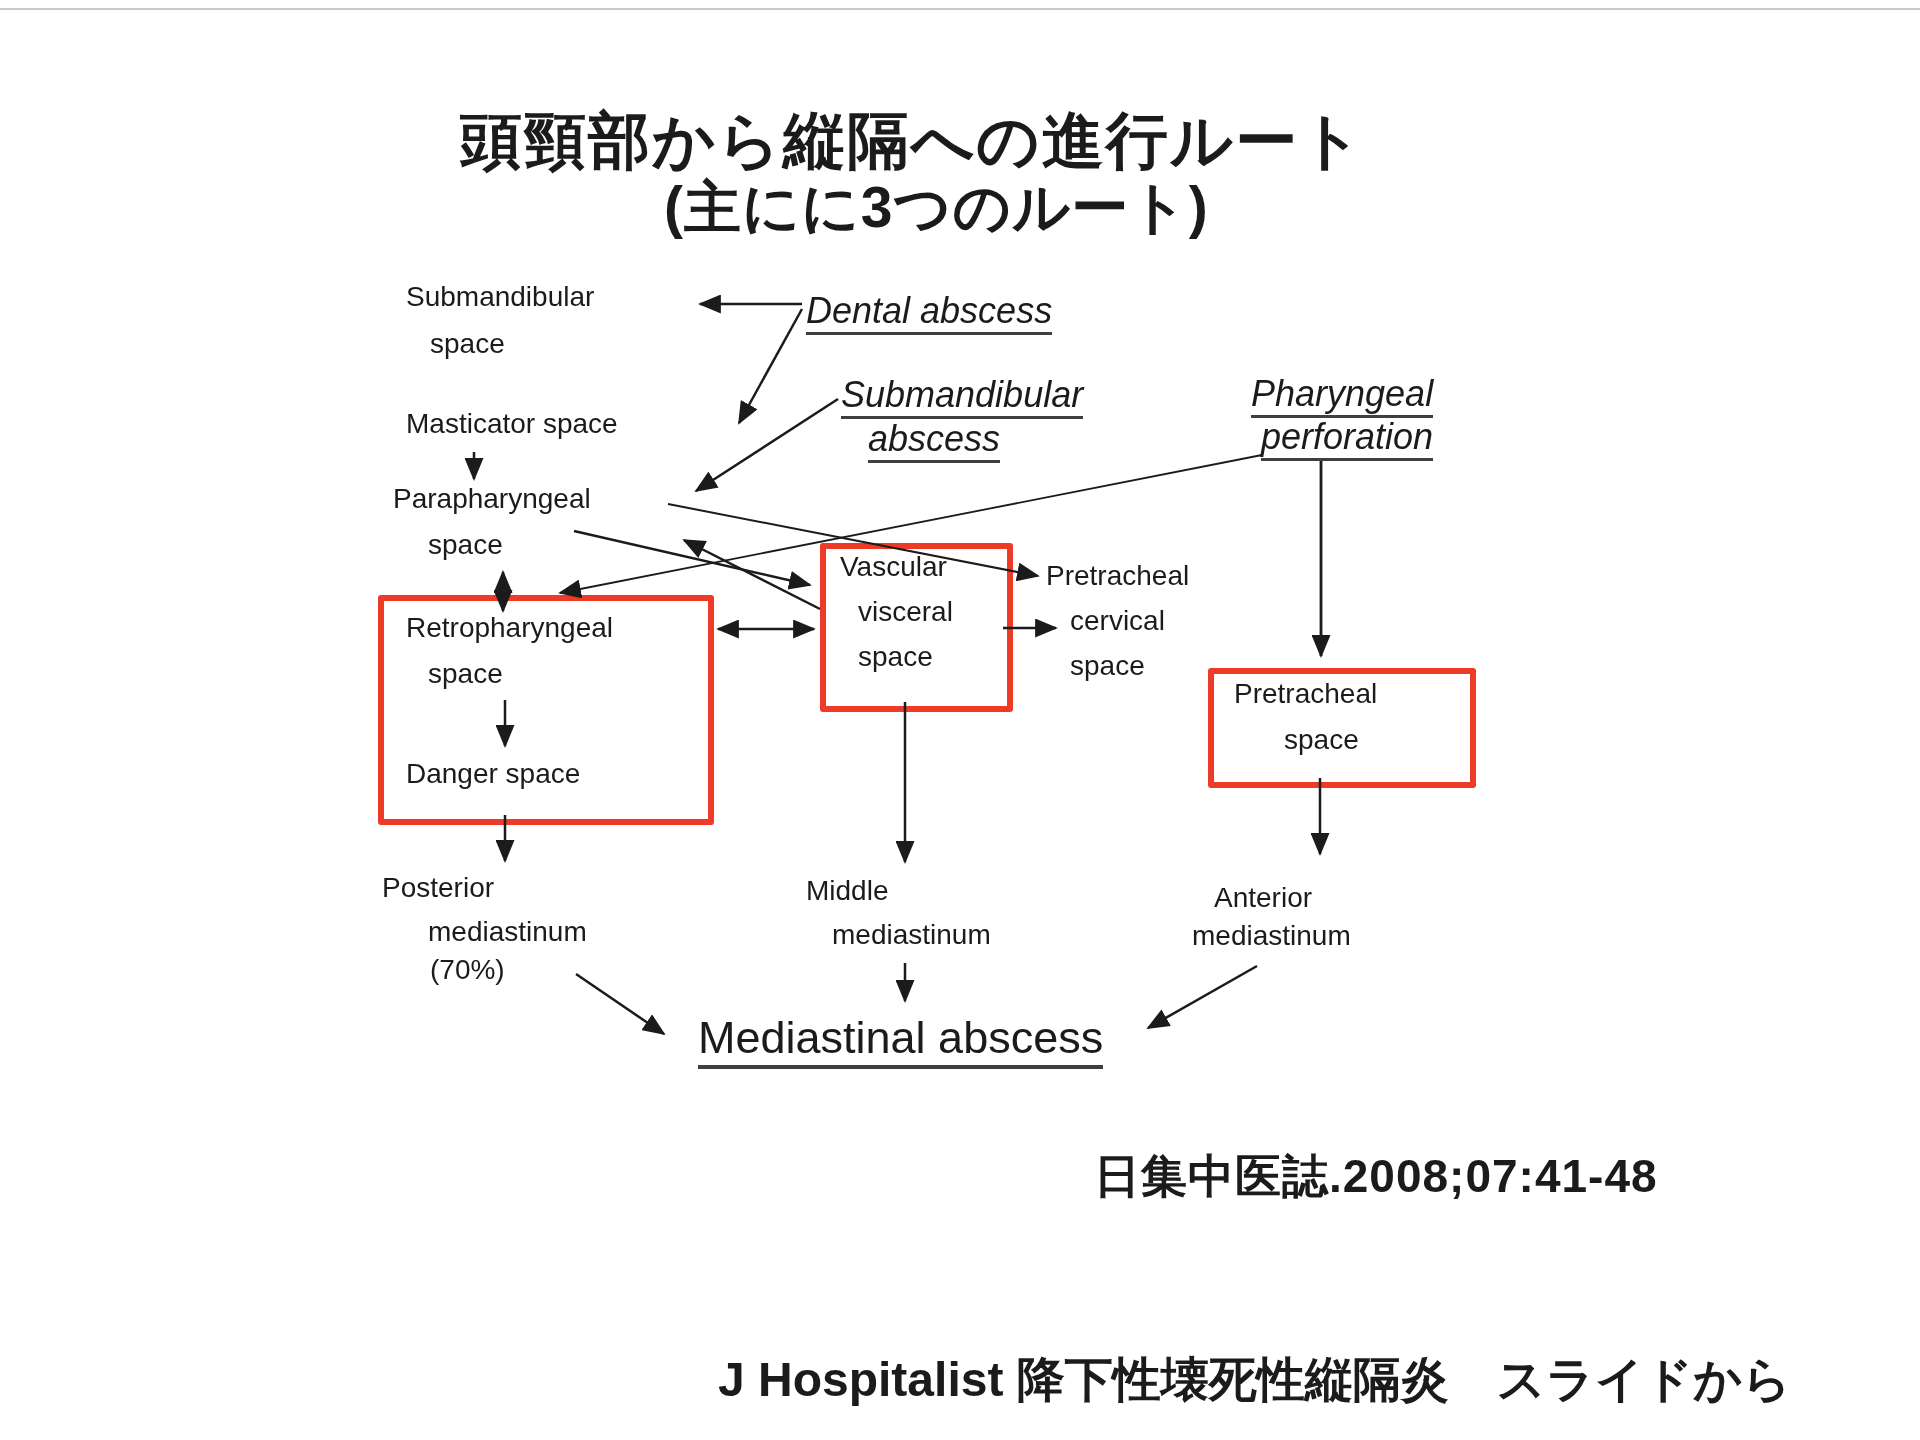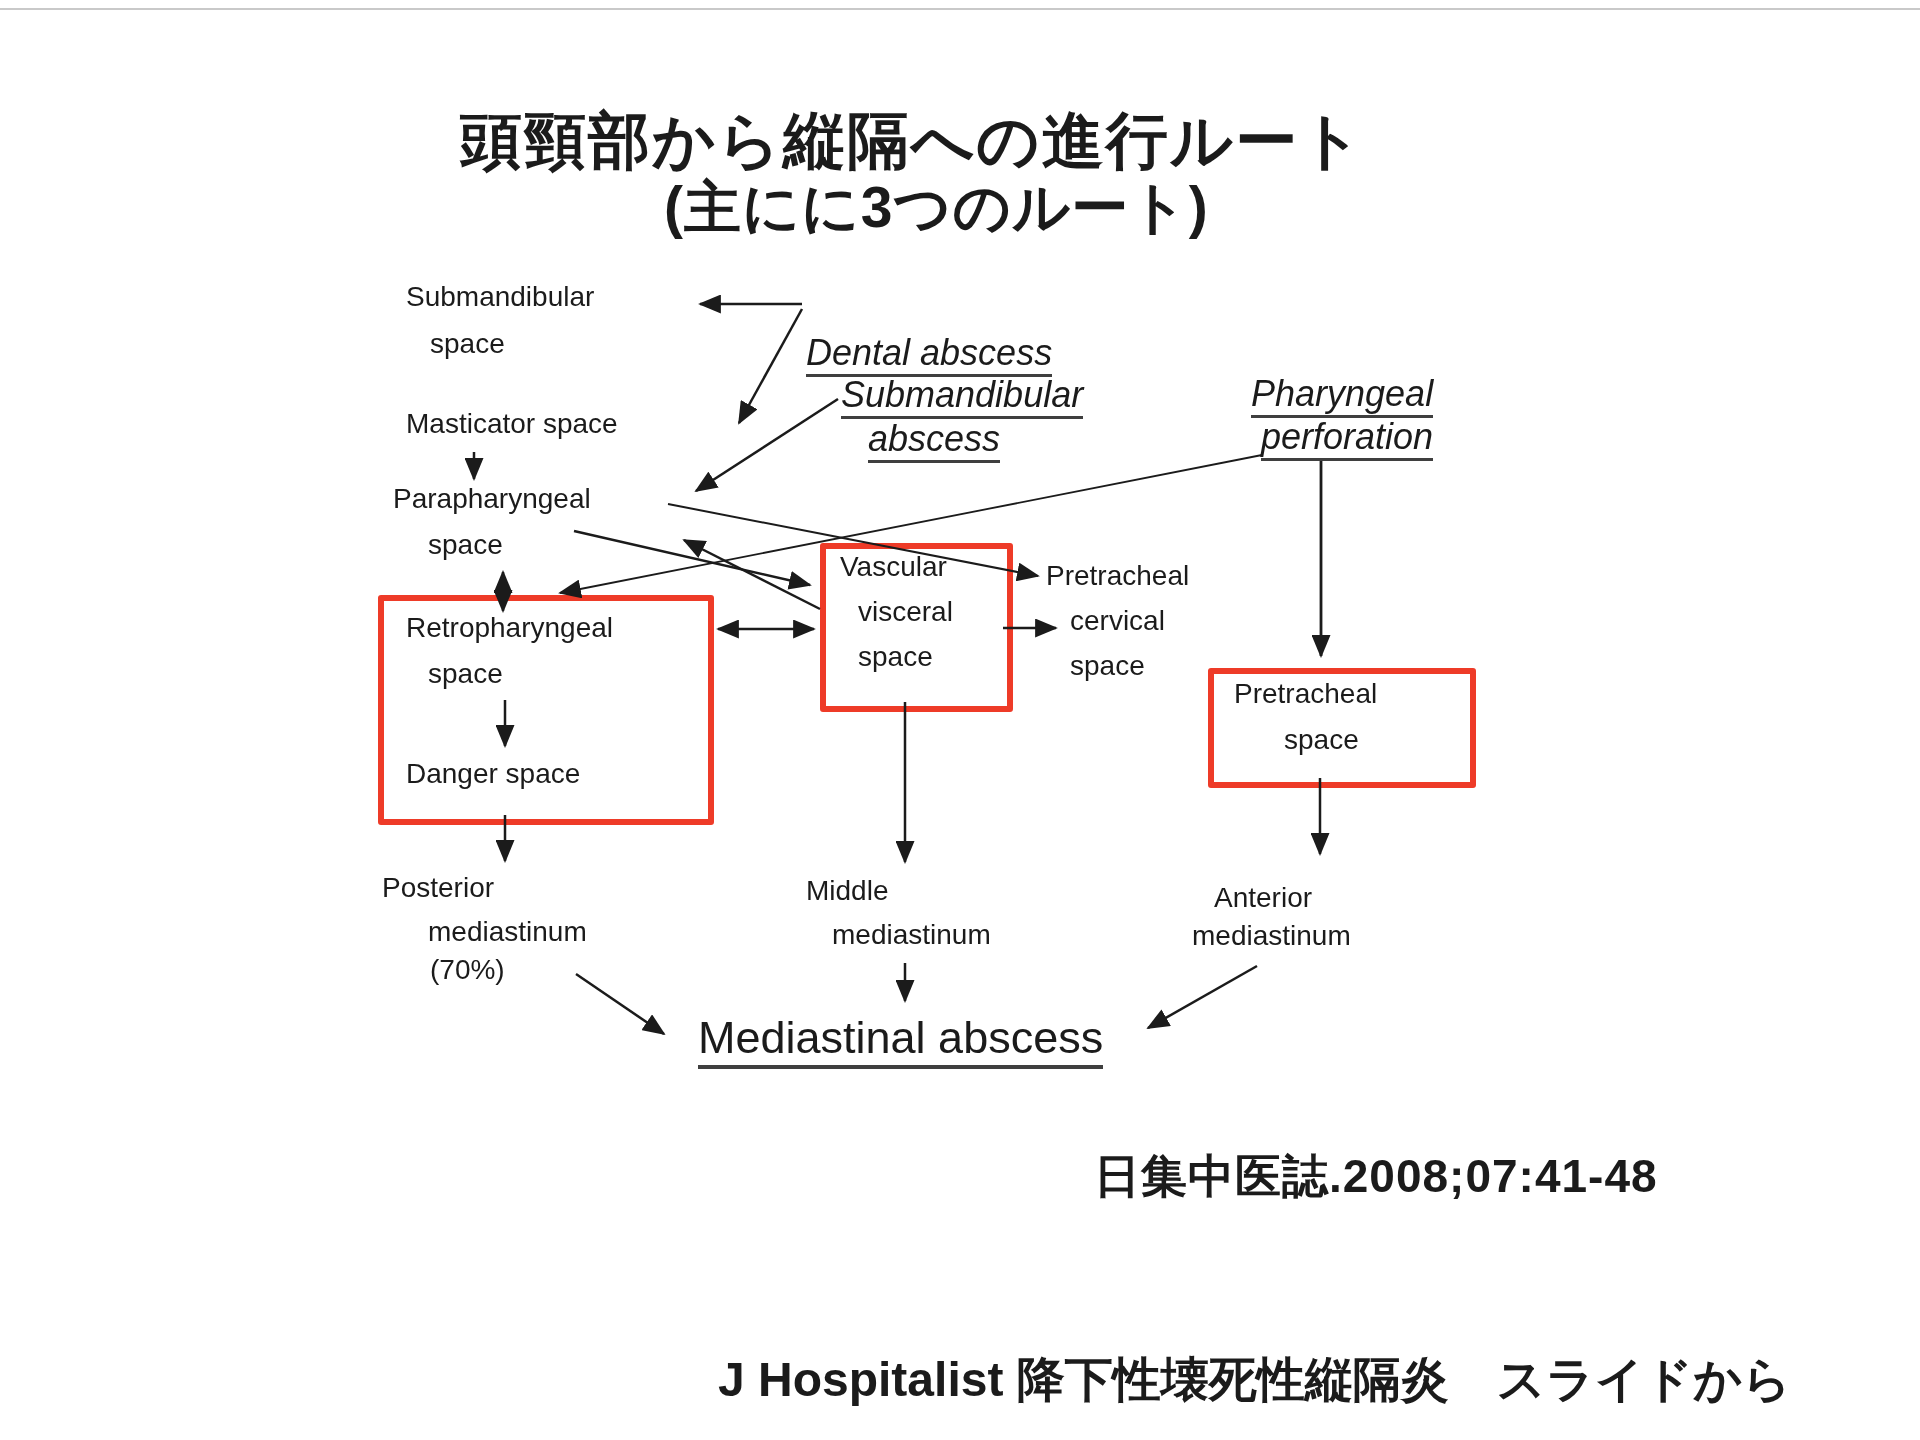--- a/index.html
+++ b/index.html
@@ -64,21 +64,21 @@
   <line x1="1003" y1="628" x2="1056" y2="628" stroke-width="2.5" marker-end="url(#ah)"></line>
   <line x1="905" y1="702" x2="905" y2="862" stroke-width="2.5" marker-end="url(#ah)"></line>
   <line x1="505" y1="700" x2="505" y2="746" stroke-width="2.5" marker-end="url(#ah)"></line>
   <line x1="505" y1="815" x2="505" y2="861" stroke-width="2.5" marker-end="url(#ah)"></line>
   <line x1="1320" y1="778" x2="1320" y2="854" stroke-width="2.5" marker-end="url(#ah)"></line>
   <line x1="905" y1="963" x2="905" y2="1001" stroke-width="2.5" marker-end="url(#ah)"></line>
   <line x1="576" y1="974" x2="664" y2="1034" stroke-width="2.5" marker-end="url(#ah)"></line>
   <line x1="1257" y1="966" x2="1148" y2="1028" stroke-width="2.5" marker-end="url(#ah)"></line>
 </svg>
 
-<div class="abs src" style="left:806px;top:293px;margin-top:42px;">Dental abscess</div>
+<div class="abs src" style="left:806px;top:293px;">Dental abscess</div>
 <div class="abs src" style="left:841px;top:377px;">Submandibular</div>
 <div class="abs src" style="left:868px;top:421px;">abscess</div>
 <div class="abs src" style="left:1251px;top:376px;text-align:center;">Pharyngeal</div>
 <div class="abs src" style="left:1261px;top:419px;text-align:center;">perforation</div>
 
 <div class="abs lbl" style="left:406px;top:283px;">Submandibular</div>
 <div class="abs lbl" style="left:430px;top:330px;">space</div>
 
 <div class="abs lbl" style="left:406px;top:410px;">Masticator space</div>
 

